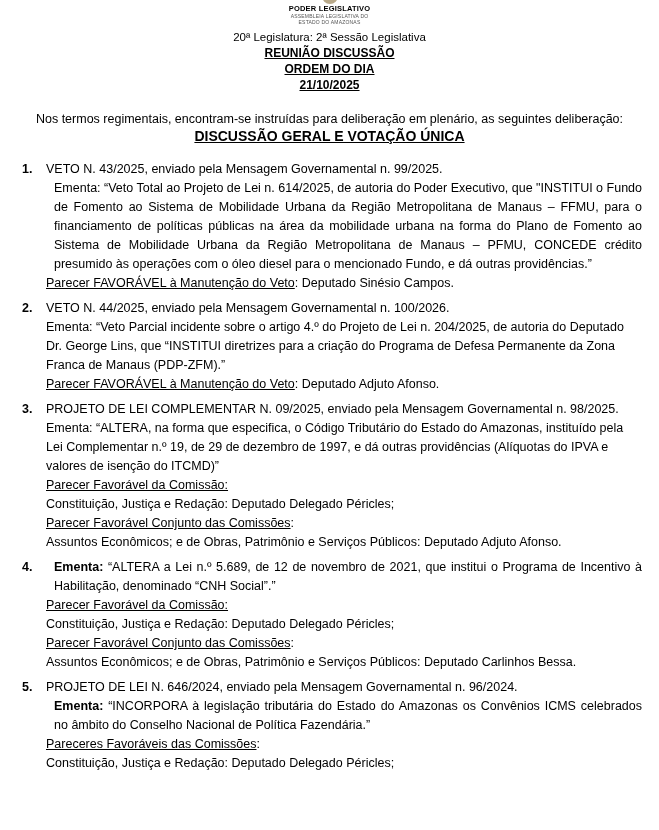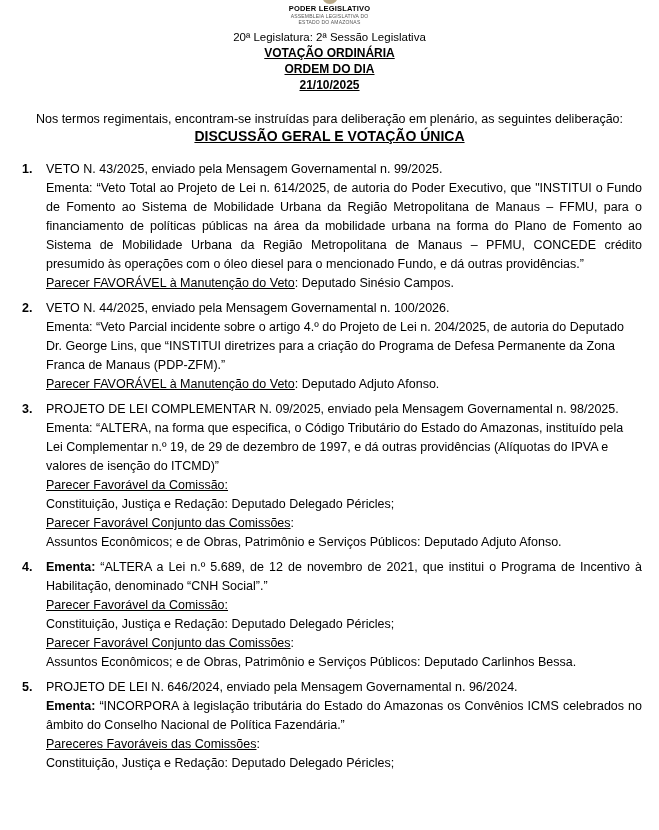--- a/index.html
+++ b/index.html
@@ -25,35 +25,35 @@
   .intro { position: absolute; left: 0; right: 0; top: 112px; text-align: center;
            font-size: 12.5px; }
   .section-title { position: absolute; left: 0; right: 0; top: 128px; text-align: center;
                    font-size: 14px; font-weight: bold; text-decoration: underline; }
 
   .items { position: absolute; left: 22px; top: 160px; width: 620px; font-size: 12.5px;
            line-height: 19px; }
   .item { position: relative; padding-left: 24px; margin-bottom: 6px; }
   .item-num { position: absolute; left: 0; top: 0; font-weight: bold; }
   .item-title { font-weight: normal; }
-  .ementa { text-align: justify; }
+  .ementa { text-align: justify; margin-left: 8px; }
   .u { text-decoration: underline; }
   .b { font-weight: bold; }
   p { margin: 0; }
 </style>
 </head>
 <body>
 
 <div class="header">
   <div class="logo-emblem"></div>
   <div class="logo-title">PODER LEGISLATIVO</div>
   <div class="logo-sub l1">ASSEMBLEIA LEGISLATIVA DO</div>
   <div class="logo-sub l2">ESTADO DO AMAZONAS</div>
   <div class="legislatura">20ª Legislatura: 2ª Sessão Legislativa</div>
-  <div class="hdr-line r1">VOTAÇÃO ORDINÁRIA</div>
+  <div class="hdr-line r1">REUNIÃO DISCUSSÃO</div>
   <div class="hdr-line r2">ORDEM DO DIA</div>
   <div class="hdr-line r3">21/10/2025</div>
 </div>
 
 <div class="intro">Nos termos regimentais, encontram-se instruídas para deliberação em plenário, as seguintes deliberação:</div>
 <div class="section-title">DISCUSSÃO GERAL E VOTAÇÃO ÚNICA</div>
 
 <div class="items">
 
   <div class="item">

